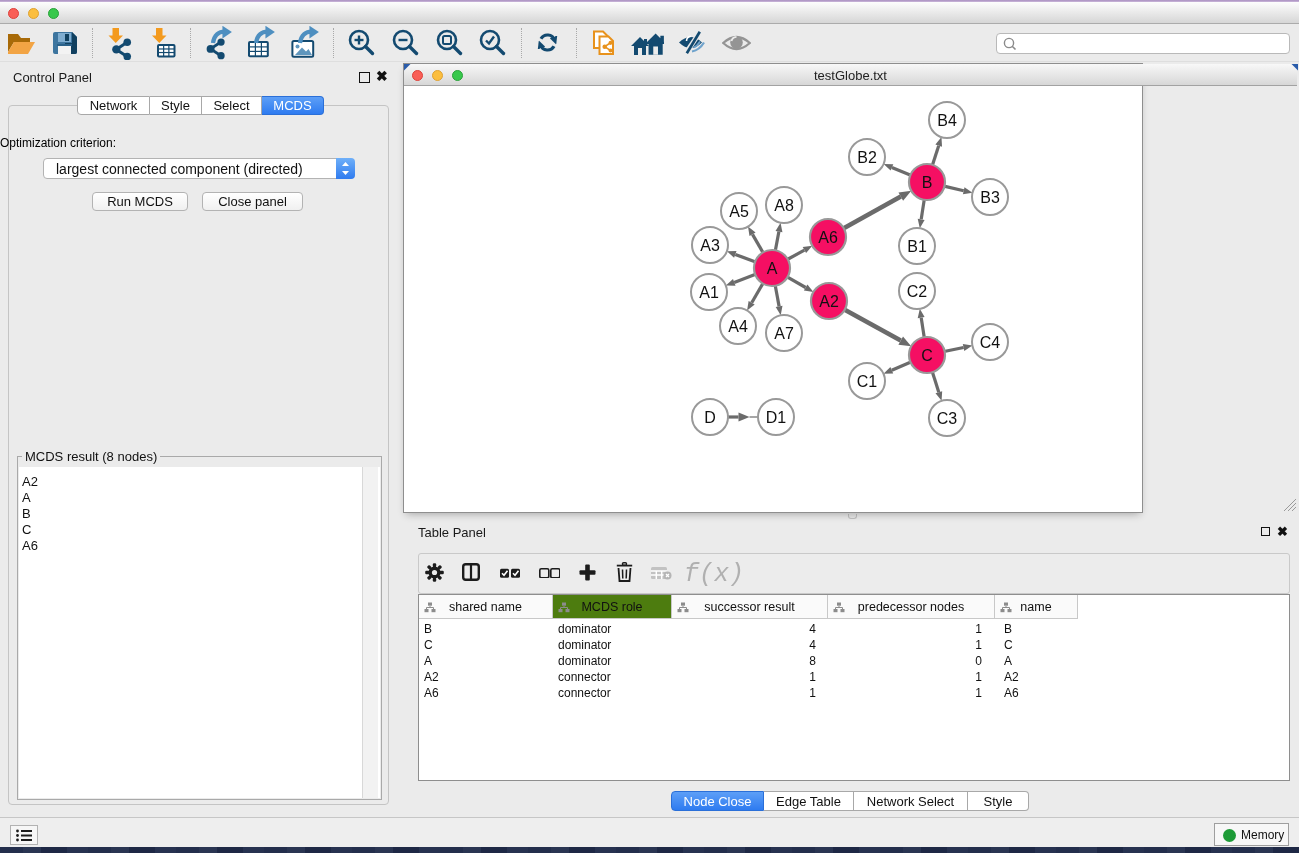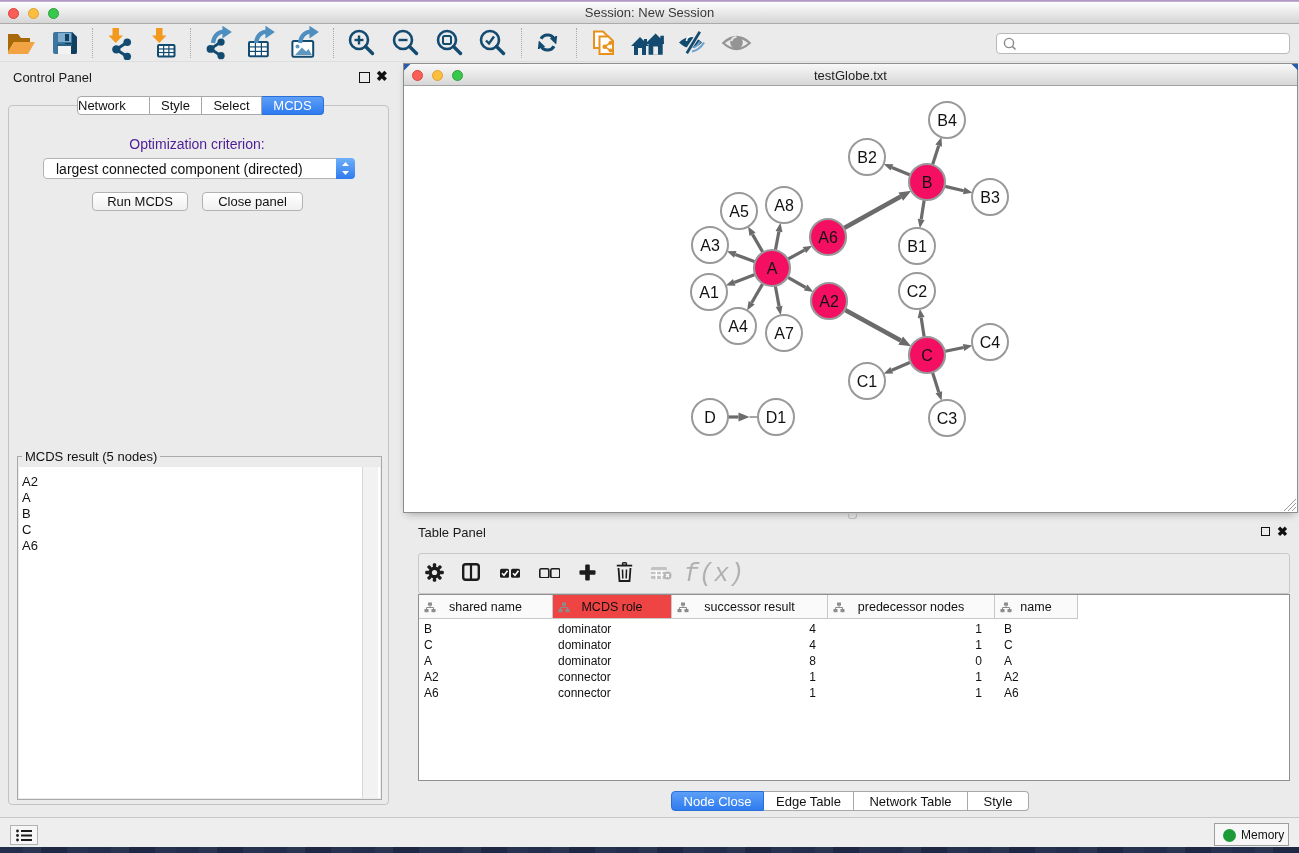--- a/index.html
+++ b/index.html
@@ -5,21 +5,20 @@
   font-family:"Liberation Sans",sans-serif; overflow:hidden; position:relative; }
 .abs { position:absolute; }
 .tl { position:absolute; width:11px; height:11px; border-radius:50%; top:6px; }
 </style></head>
 <body>
 <div class="abs" style="left:0;top:0;width:1299px;height:2px;background:linear-gradient(#a98fc0,#cbb7da)"></div>
 <div class="abs" style="left:0;top:2px;width:1299px;height:22px;background:linear-gradient(#fdfdfd,#d6d6d6);border-bottom:1px solid #ababab">
   <div class="tl" style="left:8px;background:#f95f57;border:1px solid #dd423c"></div>
   <div class="tl" style="left:28px;background:#fbbe3e;border:1px solid #dfa232"></div>
   <div class="tl" style="left:48px;background:#38c84c;border:1px solid #2aa23a"></div>
-  <div class="abs" style="left:0;top:3px;width:1299px;text-align:center;font-size:13px;color:#393939">Session: New Session</div>
 </div>
 <div class="abs" style="left:0;top:61px;width:1299px;height:1px;background:#dedede"></div>
 <div class="abs" id="toolbar" style="left:0;top:0;width:1299px;height:62px">
 <div class="abs" style="left:92px;top:28px;height:30px;border-left:1px dotted #a9a9a9"></div>
     <div class="abs" style="left:190px;top:28px;height:30px;border-left:1px dotted #a9a9a9"></div>
     <div class="abs" style="left:333px;top:28px;height:30px;border-left:1px dotted #a9a9a9"></div>
     <div class="abs" style="left:521px;top:28px;height:30px;border-left:1px dotted #a9a9a9"></div>
     <div class="abs" style="left:576px;top:28px;height:30px;border-left:1px dotted #a9a9a9"></div>
     <svg class="abs" style="left:6px;top:30px" width="30" height="26" viewBox="0 0 30 26">
       <path d="M2 4 L12 4 L15 8 L24 8 L24 12 L8 12 L2 22 Z" fill="#a86a08"></path>
@@ -170,43 +169,43 @@
     <svg class="abs" style="left:1002px;top:36px" width="16" height="16" viewBox="0 0 16 16">
       <circle cx="7" cy="7" r="4.6" fill="none" stroke="#8a8a8a" stroke-width="1.4"></circle>
       <line x1="10.2" y1="10.2" x2="13.5" y2="13.5" stroke="#8a8a8a" stroke-width="1.6"></line>
     </svg>
 </div>
 <div class="abs" style="left:13px;top:70px;font-size:13px;color:#1a1a1a">Control Panel</div>
 <div class="abs" style="left:359px;top:72px;width:11px;height:11px;border:1.6px solid #111"></div>
 <div class="abs" style="left:376px;top:68px;font-size:14px;font-weight:bold;color:#111">✖</div>
 <div class="abs" style="left:8px;top:105px;width:381px;height:700px;border:1px solid #c4c4c4;border-radius:4px"></div>
 <div class="abs" style="left:77px;top:96px;width:247px;height:19px;font-size:13px">
-    <div class="abs" style="left:0;top:0;width:73px;height:19px;background:#fff;border:1px solid #a8a8a8;border-radius:4px 0 0 4px;line-height:18px;color:#111">Network</div>
+    <div class="abs" style="left:0;top:0;width:73px;height:19px;background:#fff;border:1px solid #a8a8a8;border-radius:4px 0 0 4px;text-align:center;line-height:18px;color:#111">Network</div>
     <div class="abs" style="left:73px;top:0;width:52px;height:19px;background:#fff;border:1px solid #a8a8a8;border-left:none;text-align:center;line-height:18px;color:#111">Style</div>
     <div class="abs" style="left:125px;top:0;width:60px;height:19px;background:#fff;border:1px solid #a8a8a8;border-left:none;text-align:center;line-height:18px;color:#111">Select</div>
     <div class="abs" style="left:185px;top:0;width:62px;height:19px;background:linear-gradient(#5d9ff7,#2e7bf0);border:1px solid #2a6fd8;border-left:none;border-radius:0 4px 4px 0;text-align:center;line-height:18px;color:#fff">MCDS</div>
   </div>
-<div class="abs" style="left:0px;top:136px;width:394px;text-align:center;font-size:14px;color:#4c1d95">Optimization criterion:</div>
+<div class="abs" style="left:0px;top:136px;width:394px;text-align:left;font-size:12px;color:#000000">Optimization criterion:</div>
 <div class="abs" style="left:43px;top:158px;width:311px;height:21px;background:#fff;border:1px solid #b3b3b3;border-radius:4px">
     <div class="abs" style="left:12px;top:0;font-size:14px;line-height:20px;color:#111">largest connected component (directed)</div>
     <div class="abs" style="left:292px;top:-1px;width:19px;height:21px;background:linear-gradient(#6fb0f9,#2f7bef);border-radius:0 4px 4px 0"><svg width="19" height="21" viewBox="0 0 19 21">
         <path d="M6 8 L9.5 4 L13 8 Z" fill="#fff"></path>
         <path d="M6 13 L9.5 17 L13 13 Z" fill="#fff"></path>
       </svg></div>
   </div>
 <div class="abs" style="left:92px;top:192px;width:96px;height:19px;background:linear-gradient(#fff,#f0f0f0);border:1px solid #b3b3b3;border-radius:4px;text-align:center;font-size:13px;line-height:18px;color:#111">Run MCDS</div>
 <div class="abs" style="left:202px;top:192px;width:101px;height:19px;background:linear-gradient(#fff,#f0f0f0);border:1px solid #b3b3b3;border-radius:4px;text-align:center;font-size:13px;line-height:18px;color:#111">Close panel</div>
 <div class="abs" style="left:17px;top:456px;width:365px;height:344px;border:1px solid #a9a9a9">
-    <div class="abs" style="left:4px;top:-8px;background:#ebebeb;padding:0 3px;font-size:13px;color:#111">MCDS result (5 nodes)</div>
+    <div class="abs" style="left:4px;top:-8px;background:#ebebeb;padding:0 3px;font-size:13px;color:#111">MCDS result (8 nodes)</div>
     <div class="abs" style="left:1px;top:10px;width:361px;height:331px;background:#fff"></div>
     <div class="abs" style="left:344px;top:10px;width:16px;height:331px;background:#f2f2f2;border-left:1px solid #d8d8d8"></div>
     <div class="abs" style="left:4px;top:17px;font-size:13px;color:#111;line-height:16px">A2<br>A<br>B<br>C<br>A6</div>
   </div>
 <div class="abs" style="left:848px;top:514px;width:9px;height:5px;background:#e8e8e8;border:1px solid #c2c2c2;border-top:none;border-radius:0 0 3px 3px"></div>
-<div class="abs" style="left:403px;top:63px;width:895px;height:450px;border:1px solid #8e8e8e;background:#fff;box-shadow:0 4px 8px -3px rgba(0,0,0,0.30)">
+<div class="abs" style="left:403px;top:63px;width:740px;height:450px;border:1px solid #8e8e8e;background:#fff;box-shadow:0 4px 8px -3px rgba(0,0,0,0.30)">
     <div class="abs" style="left:0;top:0;width:893px;height:22px;background:linear-gradient(#f8f8f8,#d7d7d7);border-bottom:1px solid #a2a2a2">
       <div class="abs tl" style="left:8px;background:#f95f57;border:1px solid #dd423c"></div>
       <div class="abs tl" style="left:28px;background:#fbbe3e;border:1px solid #dfa232"></div>
       <div class="abs tl" style="left:48px;background:#38c84c;border:1px solid #2aa23a"></div>
       <div class="abs" style="left:0;top:4px;width:893px;text-align:center;font-size:13px;color:#222">testGlobe.txt</div>
     </div>
     <svg class="abs" style="left:0;top:0" width="10" height="10">
       <path d="M0 0 L10 0 L0 10 Z" fill="none"></path>
       <path d="M0 0 L7 0 L0 7 Z" fill="#2a5caa" opacity="0"></path>
     </svg>
@@ -359,21 +358,21 @@
   </svg>
 <div class="abs" style="left:684px;top:560px;font-family:Liberation Mono, monospace;font-style:italic;font-size:25px;color:#b0b0b0">f(x)</div>
 <div class="abs" style="left:418px;top:594px;width:872px;height:187px;background:#fff;border:1px solid #8e8e8e"></div>
 <div class="abs" style="left:419px;top:595px;width:134px;height:24px;background:#fafafa;border-right:1px solid #c8c8c8;border-bottom:1px solid #c8c8c8;text-align:center;font-size:12.5px;line-height:24px;color:#111">shared name</div>
 <svg class="abs" style="left:424px;top:602px" width="12" height="11" viewBox="0 0 12 11">
     <rect x="4" y="0.5" width="4" height="3.2" fill="#8c8c8c"></rect>
     <rect x="0.5" y="7" width="4" height="3.2" fill="#8c8c8c"></rect>
     <rect x="7.5" y="7" width="4" height="3.2" fill="#8c8c8c"></rect>
     <path d="M6 4 L6 5.5 M2.5 7 L2.5 5.5 L9.5 5.5 L9.5 7" stroke="#8c8c8c" stroke-width="1" fill="none"></path>
   </svg>
-<div class="abs" style="left:553px;top:595px;width:119px;height:24px;background:#ef4444;border-right:1px solid #c8c8c8;border-bottom:1px solid #c8c8c8;text-align:center;font-size:12.5px;line-height:24px;color:#111">MCDS role</div>
+<div class="abs" style="left:553px;top:595px;width:119px;height:24px;background:#4d7c0f;border-right:1px solid #c8c8c8;border-bottom:1px solid #c8c8c8;text-align:center;font-size:12.5px;line-height:24px;color:#111">MCDS role</div>
 <svg class="abs" style="left:558px;top:602px" width="12" height="11" viewBox="0 0 12 11">
     <rect x="4" y="0.5" width="4" height="3.2" fill="#8c8c8c"></rect>
     <rect x="0.5" y="7" width="4" height="3.2" fill="#8c8c8c"></rect>
     <rect x="7.5" y="7" width="4" height="3.2" fill="#8c8c8c"></rect>
     <path d="M6 4 L6 5.5 M2.5 7 L2.5 5.5 L9.5 5.5 L9.5 7" stroke="#8c8c8c" stroke-width="1" fill="none"></path>
   </svg>
 <div class="abs" style="left:672px;top:595px;width:156px;height:24px;background:#fafafa;border-right:1px solid #c8c8c8;border-bottom:1px solid #c8c8c8;text-align:center;font-size:12.5px;line-height:24px;color:#111">successor result</div>
 <svg class="abs" style="left:677px;top:602px" width="12" height="11" viewBox="0 0 12 11">
     <rect x="4" y="0.5" width="4" height="3.2" fill="#8c8c8c"></rect>
     <rect x="0.5" y="7" width="4" height="3.2" fill="#8c8c8c"></rect>
@@ -415,21 +414,21 @@
 <div class="abs" style="left:894px;top:670px;width:88px;text-align:right;font-size:12px;color:#111">1</div>
 <div class="abs" style="left:1004px;top:670px;font-size:12px;color:#111">A2</div>
 <div class="abs" style="left:424px;top:686px;font-size:12px;color:#111">A6</div>
 <div class="abs" style="left:558px;top:686px;font-size:12px;color:#111">connector</div>
 <div class="abs" style="left:728px;top:686px;width:88px;text-align:right;font-size:12px;color:#111">1</div>
 <div class="abs" style="left:894px;top:686px;width:88px;text-align:right;font-size:12px;color:#111">1</div>
 <div class="abs" style="left:1004px;top:686px;font-size:12px;color:#111">A6</div>
 <div class="abs" style="left:671px;top:791px;height:20px;font-size:13px">
     <div class="abs" style="left:0;top:0;width:93px;height:20px;background:linear-gradient(#5d9ff7,#2e7bf0);border:1px solid #2a6fd8;border-radius:4px 0 0 4px;text-align:center;line-height:19px;color:#fff">Node Close</div>
     <div class="abs" style="left:93px;top:0;width:90px;height:20px;background:#fff;border:1px solid #a8a8a8;border-left:none;text-align:center;line-height:19px;color:#111">Edge Table</div>
-    <div class="abs" style="left:183px;top:0;width:114px;height:20px;background:#fff;border:1px solid #a8a8a8;border-left:none;text-align:center;line-height:19px;color:#111">Network Table</div>
+    <div class="abs" style="left:183px;top:0;width:114px;height:20px;background:#fff;border:1px solid #a8a8a8;border-left:none;text-align:center;line-height:19px;color:#111">Network Select</div>
     <div class="abs" style="left:297px;top:0;width:61px;height:20px;background:#fff;border:1px solid #a8a8a8;border-left:none;border-radius:0 4px 4px 0;text-align:center;line-height:19px;color:#111">Style</div>
   </div>
 <div class="abs" style="left:0;top:817px;width:1299px;height:30px;background:#eeeeee;border-top:1px solid #c6c6c6">
   <div class="abs" style="left:10px;top:7px;width:28px;height:20px;background:#f6f6f6;border:1px solid #b2b2b2">
       <svg style="position:absolute;left:5px;top:3px" width="17" height="13" viewBox="0 0 17 13">
         <g stroke="#1c1c1c" stroke-width="2">
           <line x1="5" y1="2" x2="16" y2="2"></line>
           <line x1="5" y1="6.5" x2="16" y2="6.5"></line>
           <line x1="5" y1="11" x2="16" y2="11"></line>
         </g>

